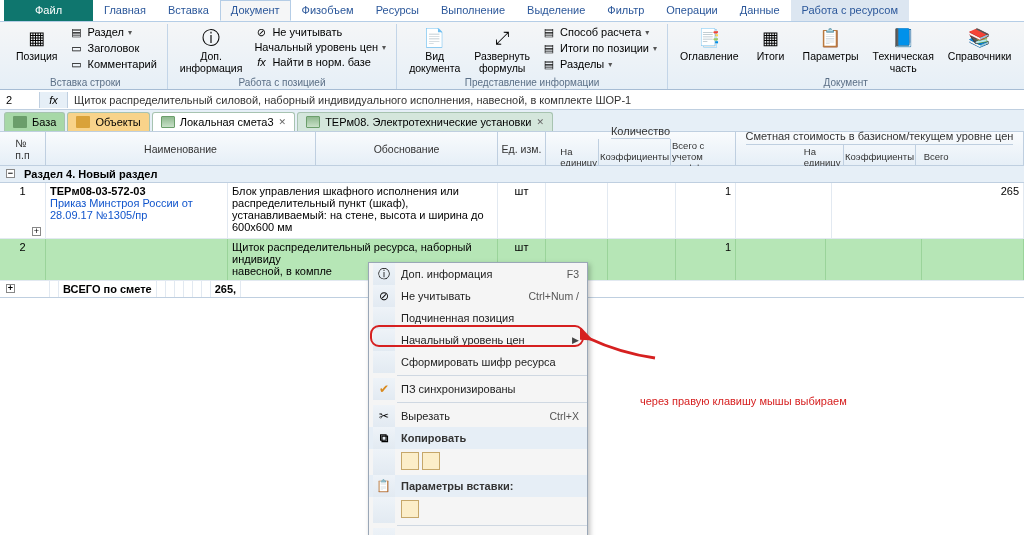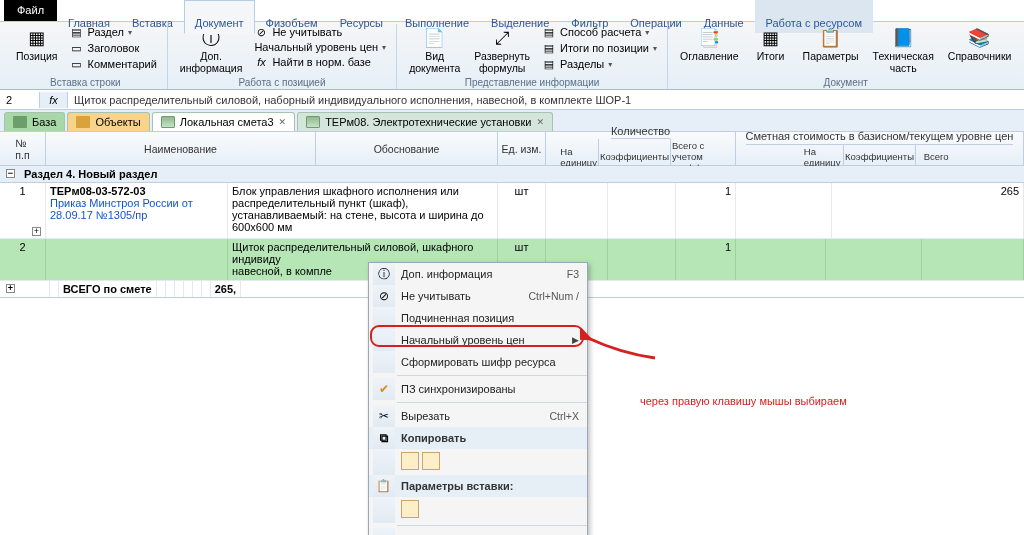--- a/index.html
+++ b/index.html
@@ -1,21 +1,21 @@
 <!DOCTYPE html>
 <html><head>
 <meta charset="utf-8">
 <style>
 * { box-sizing: border-box; margin: 0; padding: 0; font-family: "Segoe UI", Tahoma, sans-serif; font-size: 11px; }
 body { background: #fff; width: 1024px; height: 535px; overflow: hidden; position: relative; }
 
 
 .ribbon-tabs { display: flex; background: #fff; border-bottom: 1px solid #b5cde6; height: 22px; padding-left: 4px; }
-.ribbon-tab { padding: 16px 10px; color: #2b579a; cursor: pointer; border: 1px solid transparent; border-bottom: none; margin-right: 0; }
-.ribbon-tab.file { background: #000000; color: #fff; font-weight: normal; padding: 3px 12px; }
+.ribbon-tab { padding: 3px 10px; color: #2b579a; cursor: pointer; border: 1px solid transparent; border-bottom: none; margin-right: 0; }
+.ribbon-tab.file { background: #0f766e; color: #fff; font-weight: normal; padding: 3px 30px; }
 .ribbon-tab.active { background: #f5f6f7; border: 1px solid #b5cde6; border-bottom: 1px solid #f5f6f7; position: relative; z-index: 2; }
 .ribbon-tab.resource { background: #dce6f1; }
 
 
 .ribbon-body { display: flex; background: linear-gradient(#f5f6f7,#e6eff7); border-bottom: 1px solid #a6bcd4; height: 68px; padding: 2px 4px 0 4px; }
 .ribbon-group { display: flex; flex-direction: column; align-items: center; justify-content: space-between; border-right: 1px solid #c3d5e8; padding: 0 6px; }
 .ribbon-group-title { font-size: 10px; color: #5b6f86; text-align: center; padding: 1px 0; }
 .ribbon-buttons { display: flex; gap: 2px; align-items: flex-start; flex: 1; }
 .big-btn { display: flex; flex-direction: column; align-items: center; padding: 2px 6px; cursor: pointer; border-radius: 3px; min-width: 48px; }
 .big-btn .icon { width: 24px; height: 24px; margin-bottom: 1px; display: flex; align-items: center; justify-content: center; font-size: 18px; }
@@ -295,21 +295,21 @@
       <div class="cell c-qe"></div>
       <div class="cell c-qk"></div>
       <div class="cell c-qv">1</div>
       <div class="cell c-sk"></div>
       <div class="cell c-sv">265</div>
     </div>
 
     <div class="row selected" style="height:42px">
       <div class="cell c-num">2</div>
       <div class="cell c-obos"></div>
-      <div class="cell c-name" style="white-space:pre-line">Щиток распределительный силовой, шкафного индивиду
+      <div class="cell c-name" style="white-space:pre-line">Щиток распределительный ресурса, наборный индивиду
 навесной, в компле</div>
       <div class="cell c-ed">шт</div>
       <div class="cell c-qe"></div>
       <div class="cell c-qk"></div>
       <div class="cell c-qv">1</div>
       <div class="cell c-se"></div>
       <div class="cell c-sk"></div>
       <div class="cell c-sv"></div>
     </div>
 

